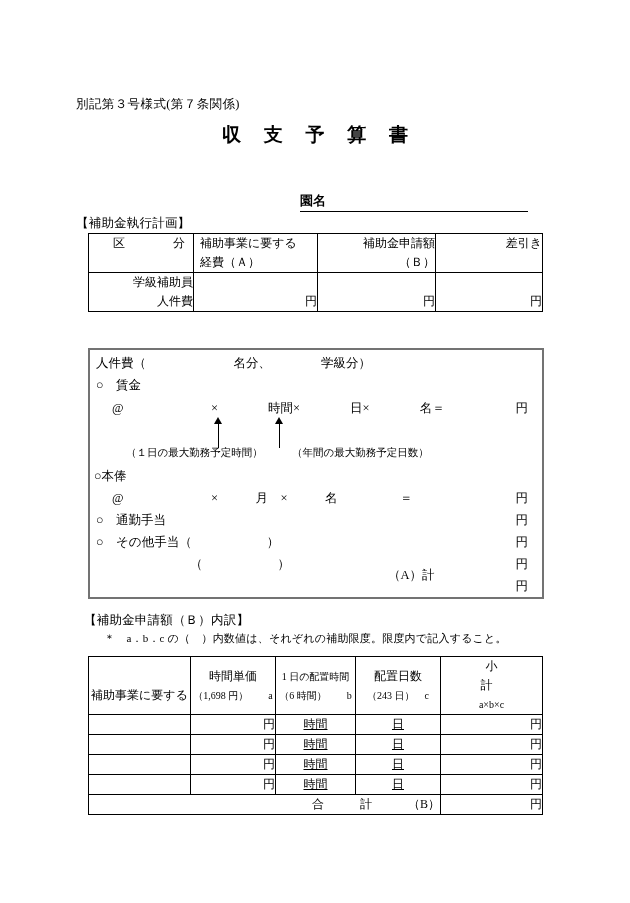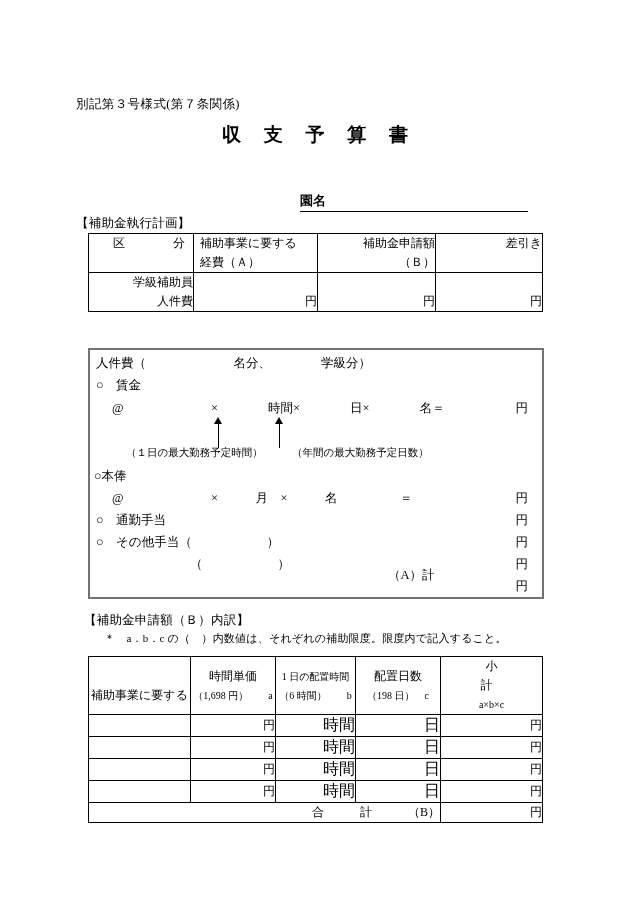--- a/index.html
+++ b/index.html
@@ -144,21 +144,21 @@
     font-size: 10.5px;
     white-space: nowrap;
   }
 
   
   #tbl-b { left: 88px; top: 656px; width: 454px; }
   #tbl-b td { height: 19px; }
   #tbl-b .hdr td { height: 19px; text-align: center; }
   .sub-small { font-size: 10px; }
   .unit-r { text-align: right; padding-right: 6px; font-size: 12px; }
-  .unit-c { text-align: right; font-size: 16px; }
+  .unit-c { text-align: center; font-size: 12px; text-decoration: underline; }
   .spread-3 { letter-spacing: 10px; text-indent: 10px; }
 </style>
 </head>
 <body>
 
 <div id="page">
 
   <div class="abs form-no nowrap">別記第３号様式(第７条関係)</div>
 
   <div class="abs doc-title nowrap">収 支 予 算 書</div>
@@ -274,21 +274,21 @@
         <td>
           <div class="hdr-line">時間単価</div>
           <div class="hdr-line sub-small">（1,698 円）　　a</div>
         </td>
         <td>
           <div class="hdr-line sub-small">1 日の配置時間</div>
           <div class="hdr-line sub-small">（6 時間）　　b</div>
         </td>
         <td>
           <div class="hdr-line">配置日数</div>
-          <div class="hdr-line sub-small">（198 日）　c</div>
+          <div class="hdr-line sub-small">（243 日）　c</div>
         </td>
         <td>
           <div class="hdr-line spread-3">小　　　計</div>
           <div class="hdr-line sub-small">a×b×c</div>
         </td>
       </tr>
 
       <tr>
         <td></td>
         <td class="unit-r">円</td>

